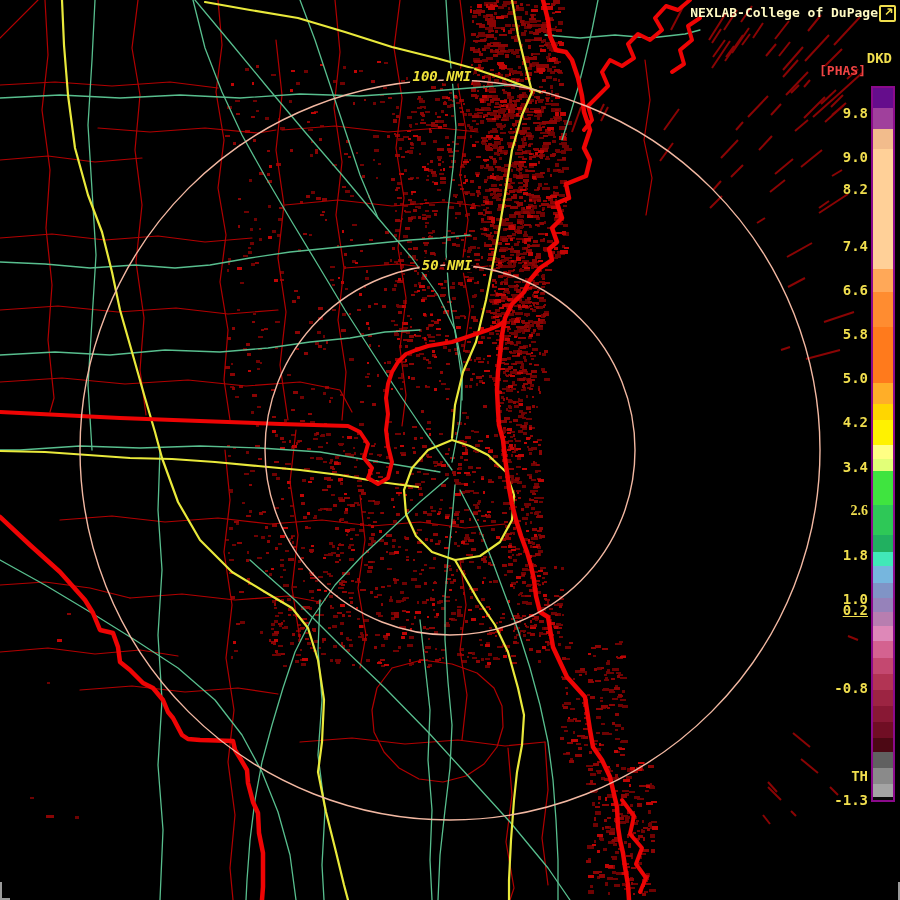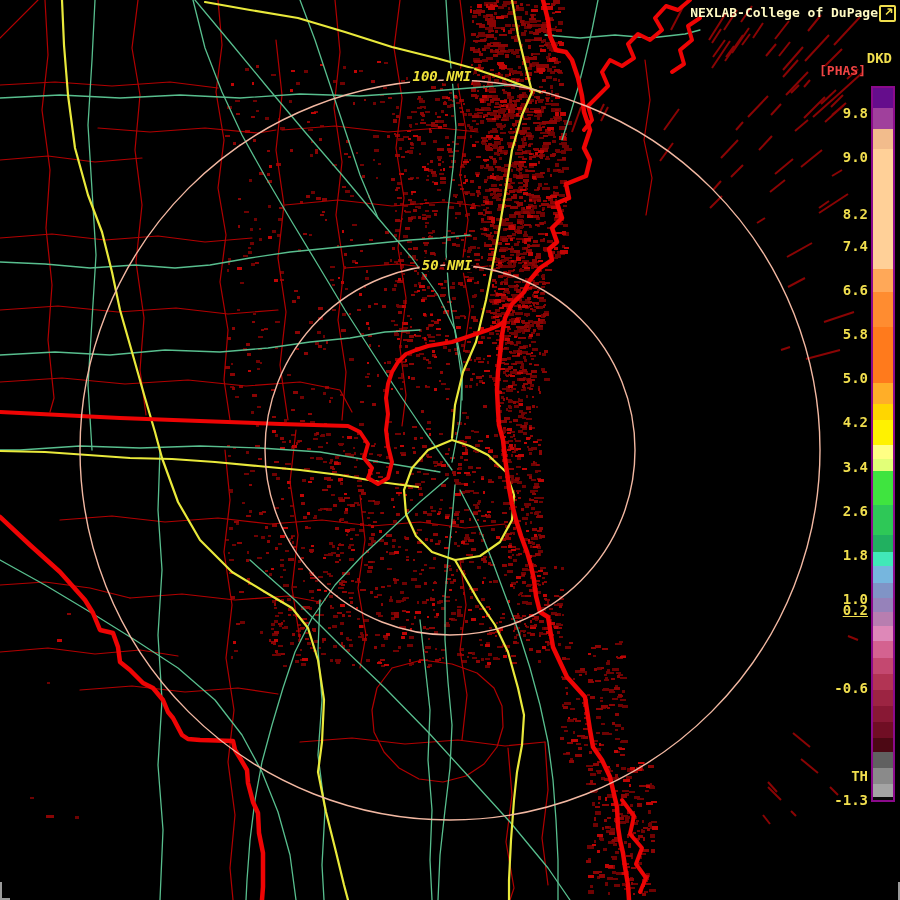--- a/index.html
+++ b/index.html
@@ -138,32 +138,32 @@
       <div class="band" style="height: 16px; background: rgb(112, 14, 36);"></div>
       <div class="band" style="height: 14px; background: rgb(76, 8, 20);"></div>
       <div class="band" style="height: 16px; background: rgb(96, 96, 96);"></div>
       <div class="band" style="height: 16px; background: rgb(138, 138, 138);"></div>
       <div class="band" style="height: 13px; background: rgb(164, 164, 164);"></div>
       <div class="band" style="height: 3px; background: rgb(10, 10, 10);"></div>
     </div>
   <div id="ticks">
       <div class="tick" style="top: 104px;">9.8</div>
       <div class="tick" style="top: 148px; text-align: right;">9.0</div>
-      <div class="tick" style="top: 205px;">8.2</div>
+      <div class="tick" style="top: 180px;">8.2</div>
       <div class="tick" style="top: 236.6px;">7.4</div>
       <div class="tick" style="top: 280.8px;">6.6</div>
       <div class="tick" style="top: 325px;">5.8</div>
       <div class="tick" style="top: 369.2px;">5.0</div>
       <div class="tick" style="top: 413.4px;">4.2</div>
       <div class="tick" style="top: 457.6px;">3.4</div>
-      <div class="tick" style="top: 501.8px;">2.6</div>
+      <div class="tick" style="top: 501.8px; font-family: Liberation Serif, serif;">2.6</div>
       <div class="tick" style="top: 546px;">1.8</div>
       <div class="tick" style="top: 590.2px;">1.0</div>
       <div class="tick" style="top: 601px; text-decoration: underline;">0.2</div>
-      <div class="tick" style="top: 678.6px;">-0.6</div>
+      <div class="tick" style="top: 678.6px;">-0.8</div>
       <div class="tick" style="top: 744px; margin-top: 47px;">-1.3</div>
       <div class="tick" style="top: 767px;">TH</div>
     </div>
 
 
   <div class="corner" style="left:0;top:882px;width:2px;height:18px;"></div>
   <div class="corner" style="left:0;top:898px;width:10px;height:2px;"></div>
   <div class="corner" style="left:898px;top:882px;width:2px;height:18px;"></div>
 </div>
 

